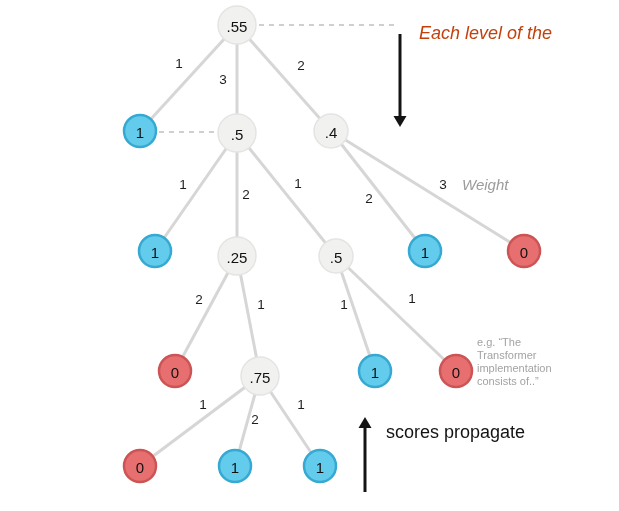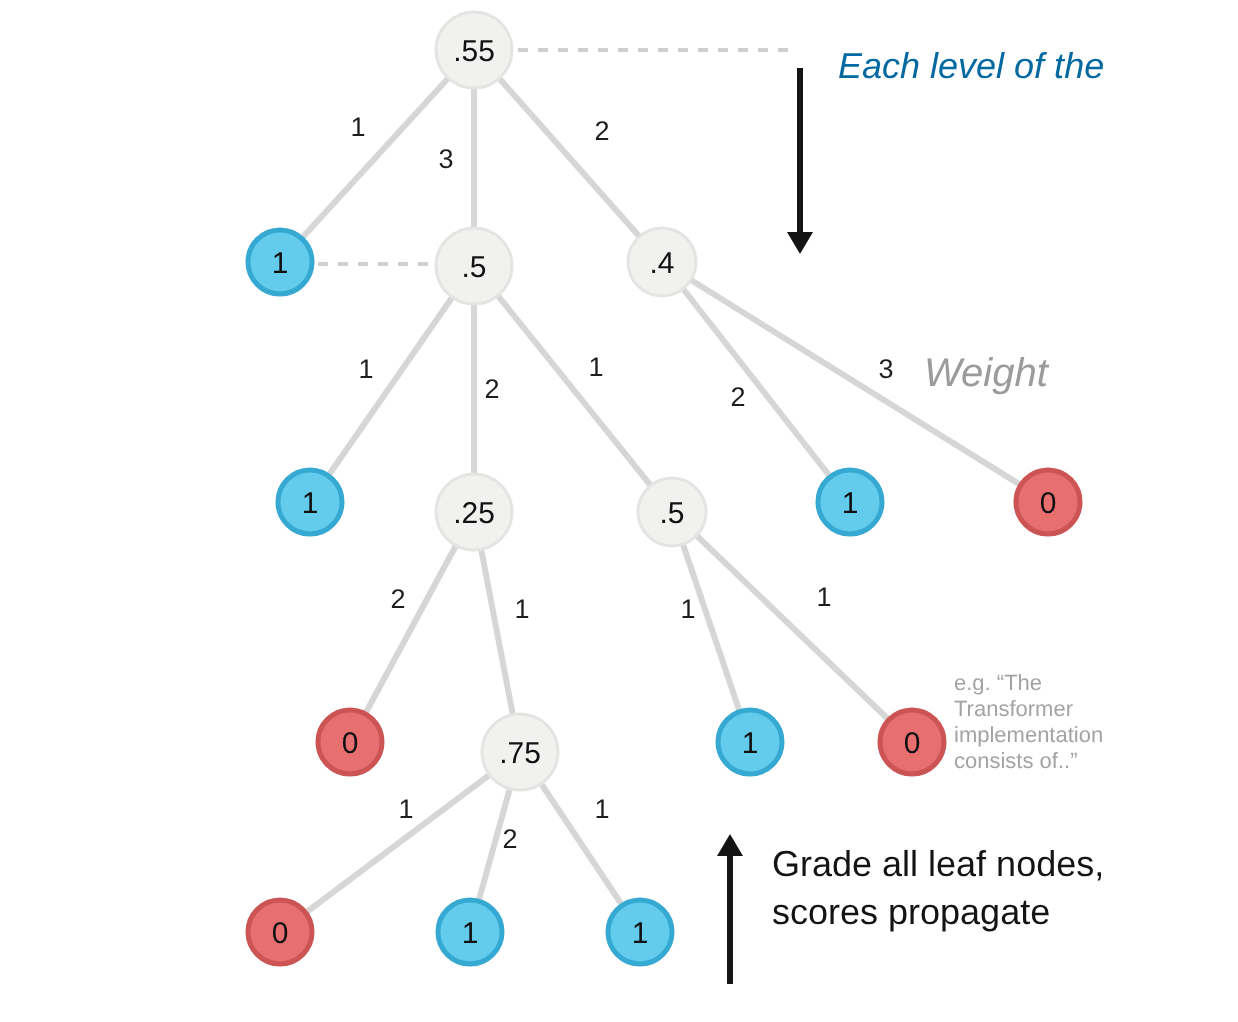--- a/index.html
+++ b/index.html
@@ -34,26 +34,26 @@
   .note {
     position: absolute;
     white-space: nowrap;
   }
   .note-granularity {
     left: 419px;
     top: 22px;
     font-size: 18px;
     font-style: italic;
     line-height: 22px;
-    color: #0369a1;
+    color: #c2410c;
   }
   .note-weight {
     left: 462px;
     top: 176px;
-    font-size: 20px;
+    font-size: 15px;
     font-style: italic;
     color: #9b9b9b;
   }
   .note-example {
     left: 477px;
     top: 336px;
     font-size: 11px;
     line-height: 13px;
     color: #a3a3a3;
   }
@@ -148,16 +148,15 @@
   <div class="note note-weight">Weight</div>
 
   <div class="note note-example">
     <div>e.g. “The</div>
     <div>Transformer</div>
     <div>implementation</div>
     <div>consists of..”</div>
   </div>
 
   <div class="note note-grade">
-    <div>Grade all leaf nodes,</div>
     <div>scores propagate</div>
   </div>
 </div>
 
 </body></html>

